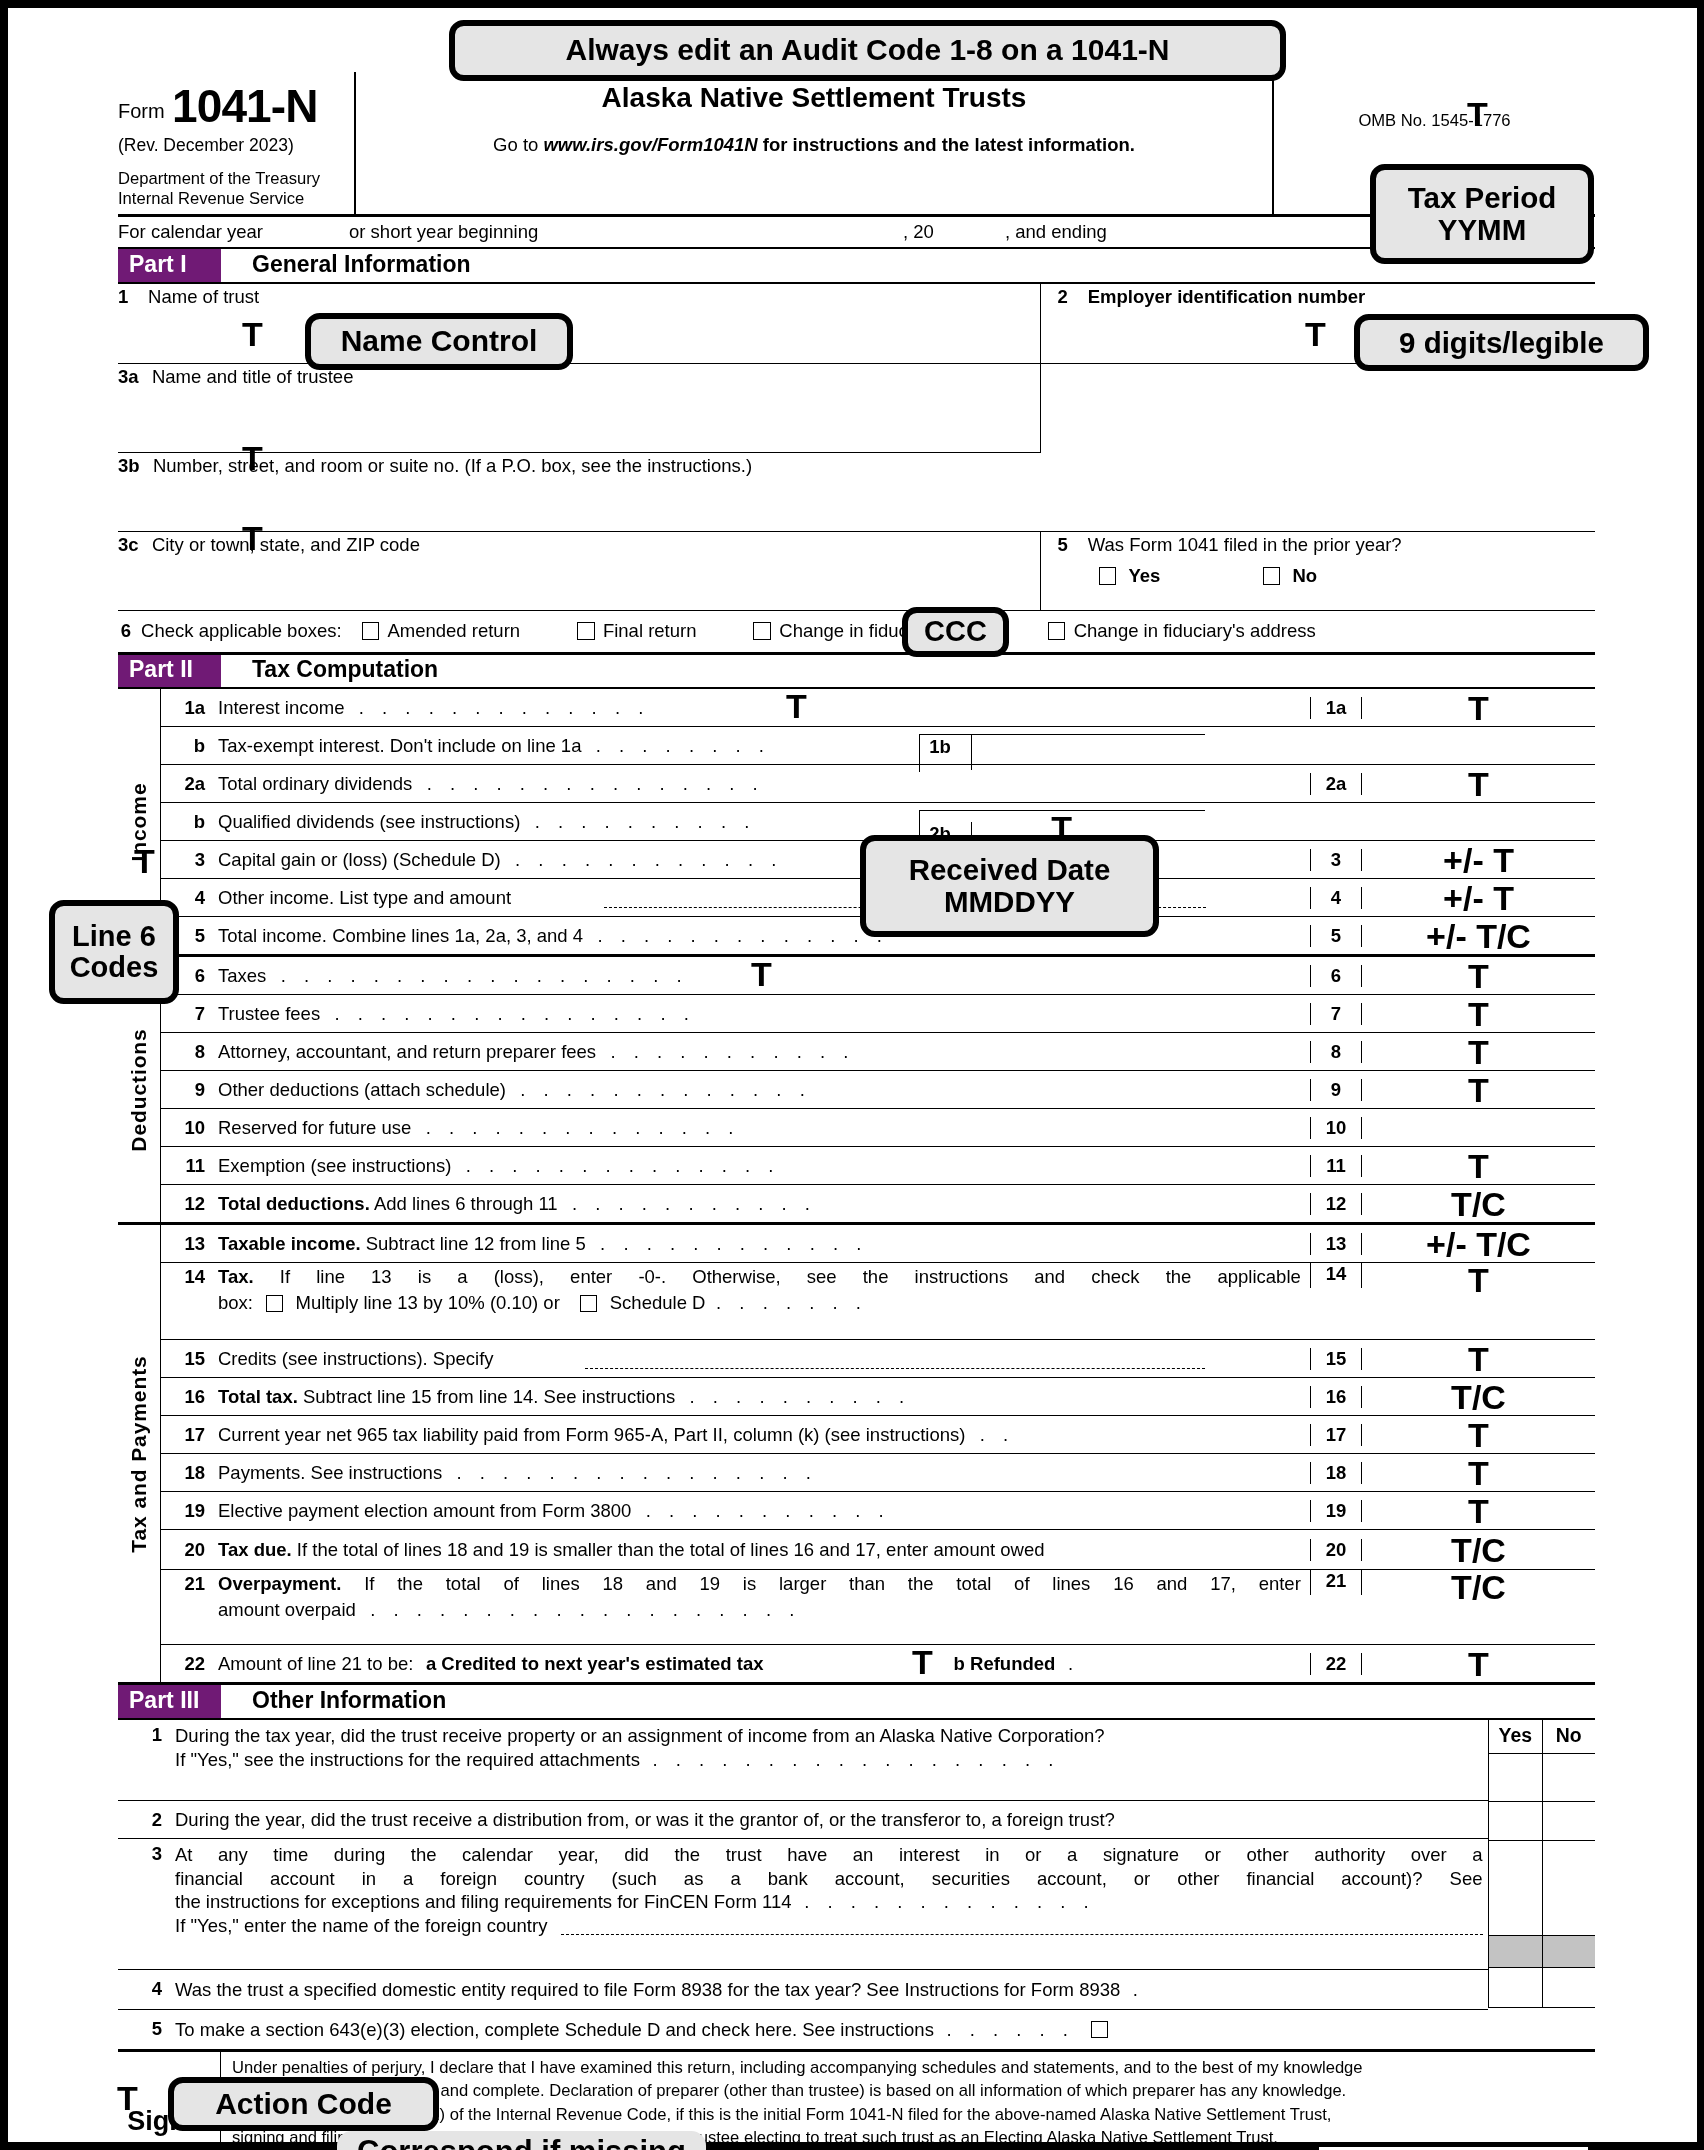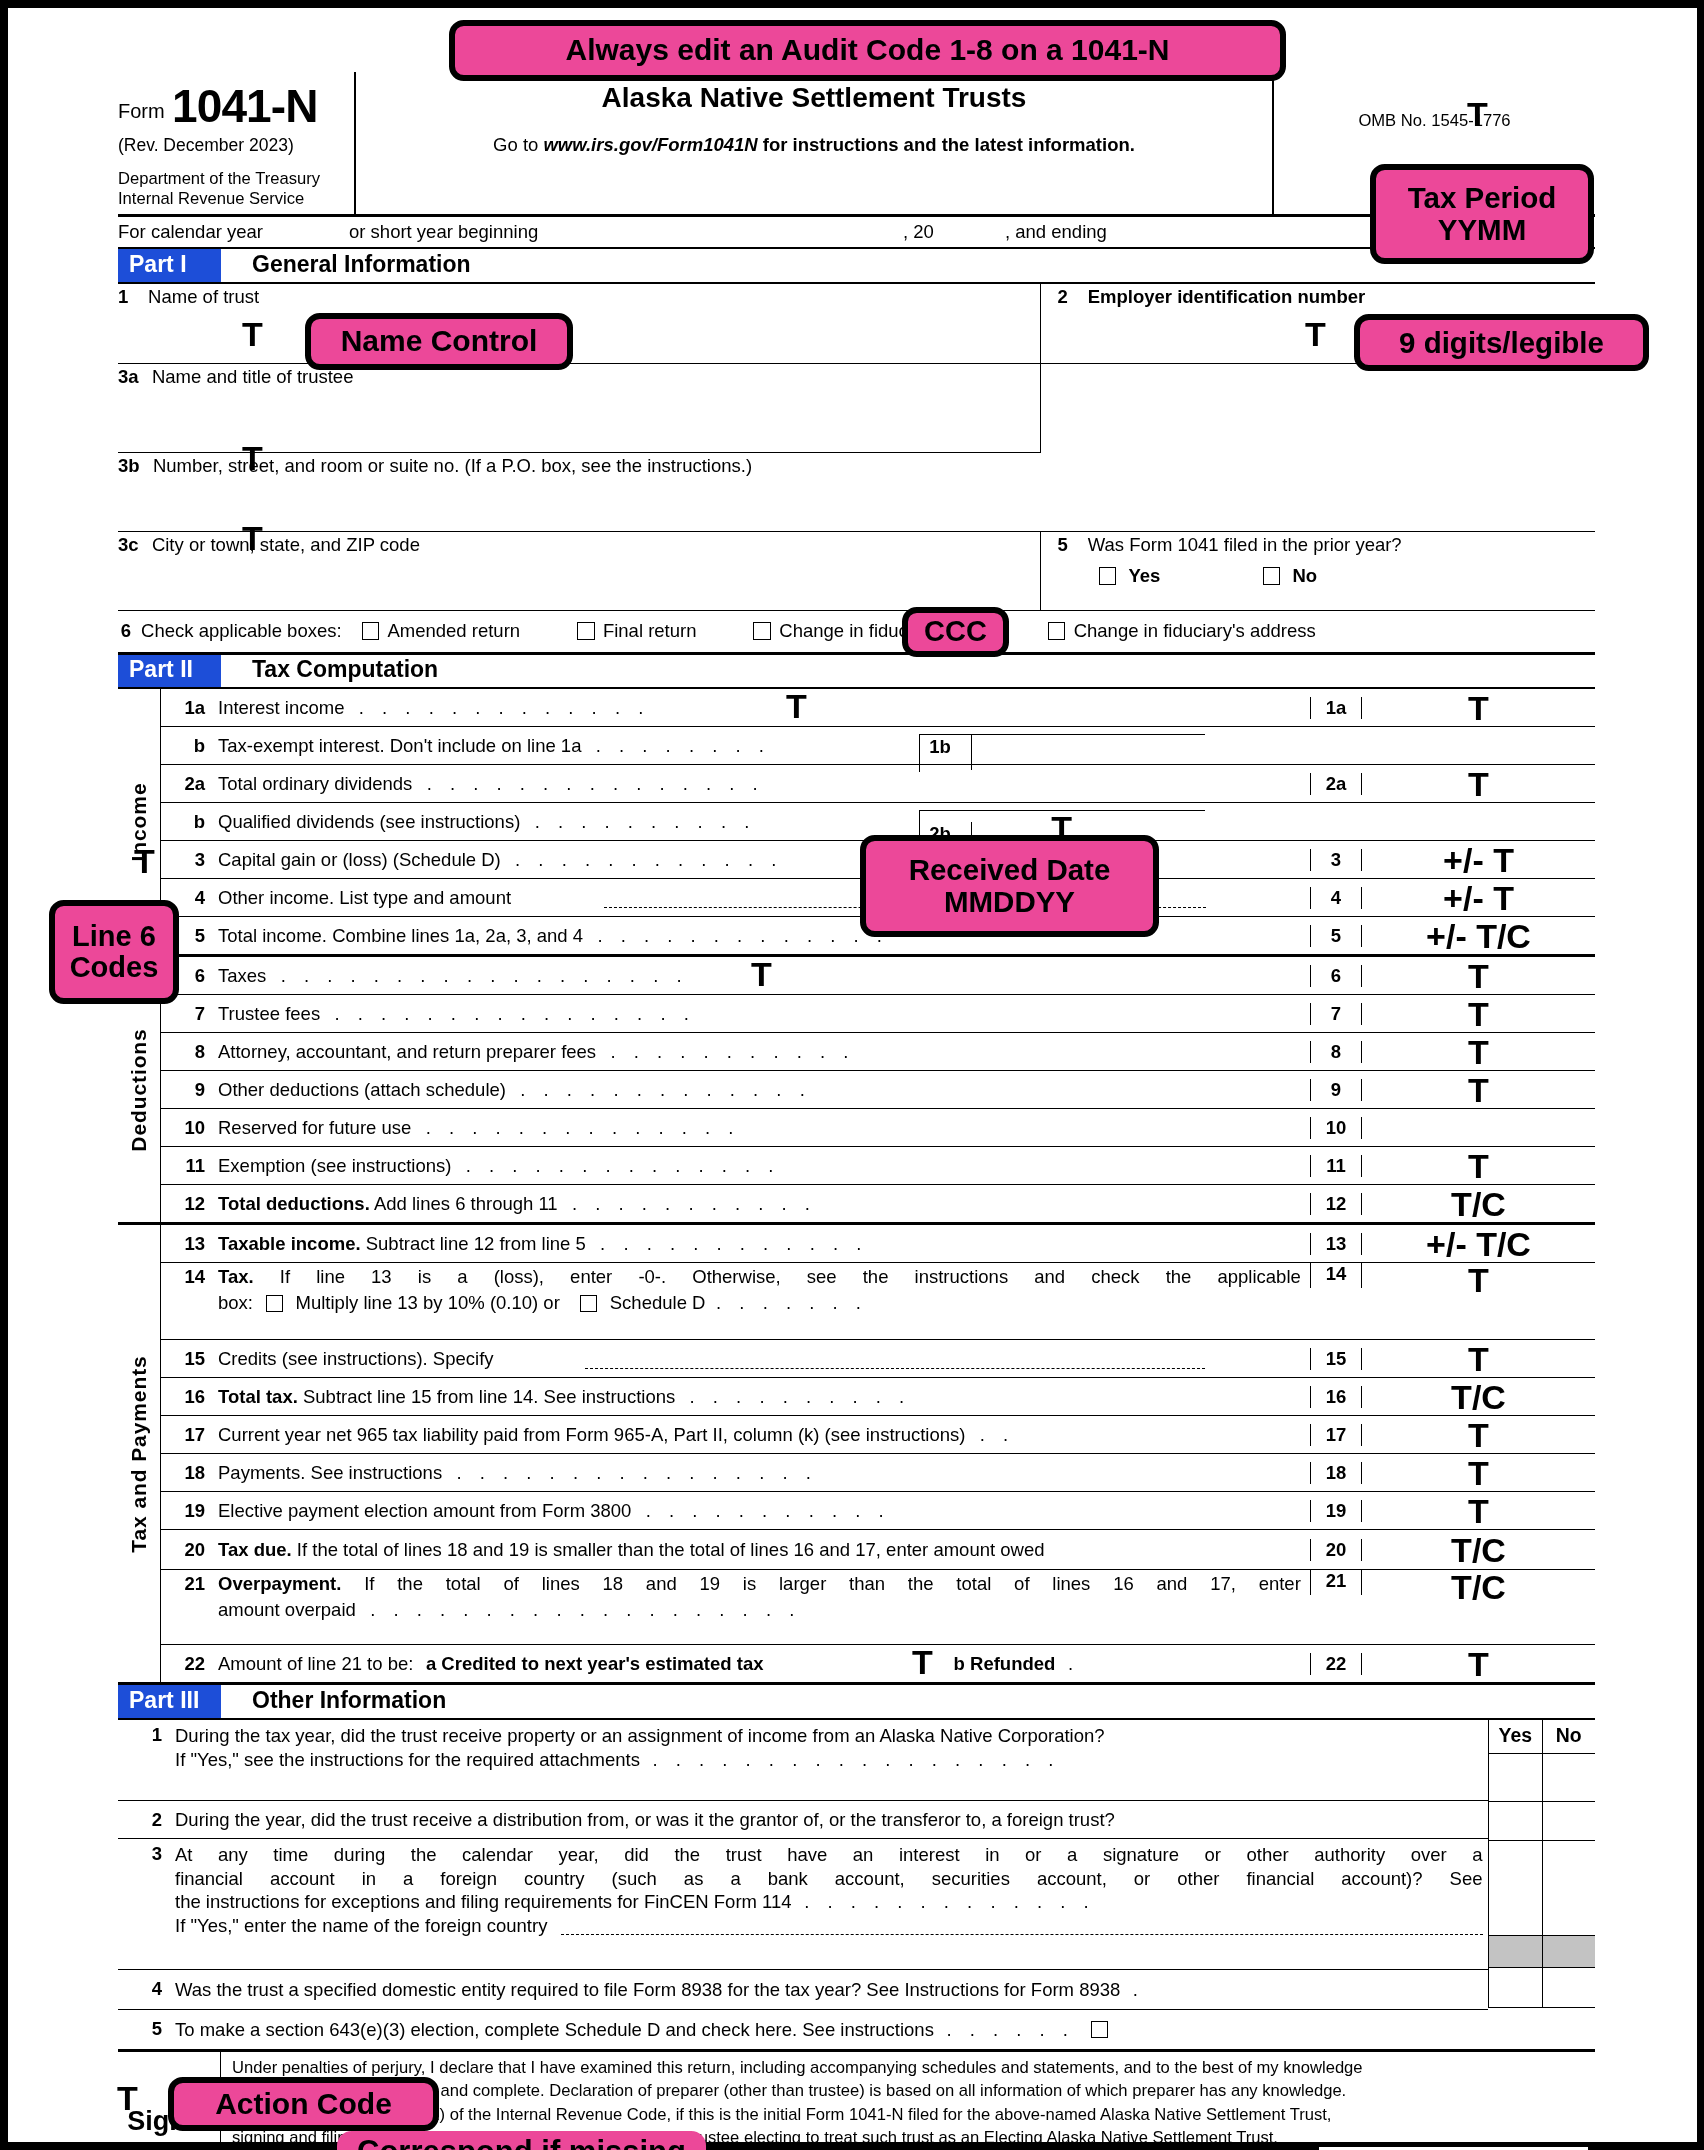--- a/index.html
+++ b/index.html
@@ -18,40 +18,40 @@
   .vl{border-left:1.5px solid #000;}
   .gray{background:#c3c3c3;}
   .center{text-align:center;}
 
   .cb{display:inline-block;width:17.5px;height:17.5px;border:1.5px solid #000;box-sizing:border-box;vertical-align:-2.8px;background:#fff;}
 
   
   .T{font-family:"Liberation Sans",sans-serif;font-weight:bold;font-size:34px;line-height:1;}
 
   
-  .callout{position:absolute;background:#ec4899;border:6.5px solid #000;border-radius:14.8px;
+  .callout{position:absolute;background:#e5e5e5;border:6.5px solid #000;border-radius:14.8px;
            font-weight:bold;text-align:center;line-height:1.08;box-sizing:border-box;
            display:flex;align-items:center;justify-content:center;z-index:40;padding:1.8px 13px;}
 
   
   .hdr{display:flex;border-bottom:3.1px solid #000;}
   .hdrL{width:238px;padding:7.4px 0 5.5px 0;box-sizing:border-box;border-right:2.2px solid #000;}
   .hdrM{flex:1;padding:9.2px 0 3.7px 0;text-align:center;box-sizing:border-box;border-right:2.2px solid #000;}
   .hdrR{width:321px;box-sizing:border-box;text-align:center;padding-top:20px;}
   .formWord{font-size:20px;}
   .formNo{font-size:46px;font-weight:bold;letter-spacing:-0.9px;vertical-align:-3.7px;padding-left:7.4px;}
   .rev{font-size:17.5px;margin-top:1.8px;}
   .dept{font-size:16.6px;line-height:1.18;margin-top:13px;}
   .bigTitle{font-size:28px;font-weight:bold;line-height:1.22;}
   .goto{font-size:18.5px;margin-top:18.5px;}
   .omb{font-size:16.6px;}
 
   
   .partBanner{display:flex;align-items:stretch;border-top:3.1px solid #000;border-bottom:2px solid #000;}
-  .partTag{background:#1d4ed8;color:#fff;font-weight:bold;font-size:23px;padding:1.8px 11px 3.7px 11px;min-width:103px;box-sizing:border-box;}
+  .partTag{background:#701a75;color:#fff;font-weight:bold;font-size:23px;padding:1.8px 11px 3.7px 11px;min-width:103px;box-sizing:border-box;}
   .partTitle{font-weight:bold;font-size:23px;padding:1.8px 0 3.7px 31px;}
 
   
   .lbl{font-size:18.5px;}
   .num{font-weight:bold;font-size:18.5px;}
 
   
   .p2{display:flex;border-top:1.5px solid #000;}
   .sideLbl{width:42px;border-right:1.5px solid #000;position:relative;}
   .sideLbl span{position:absolute;left:50%;top:50%;transform:translate(-50%,-50%) rotate(-90deg);

